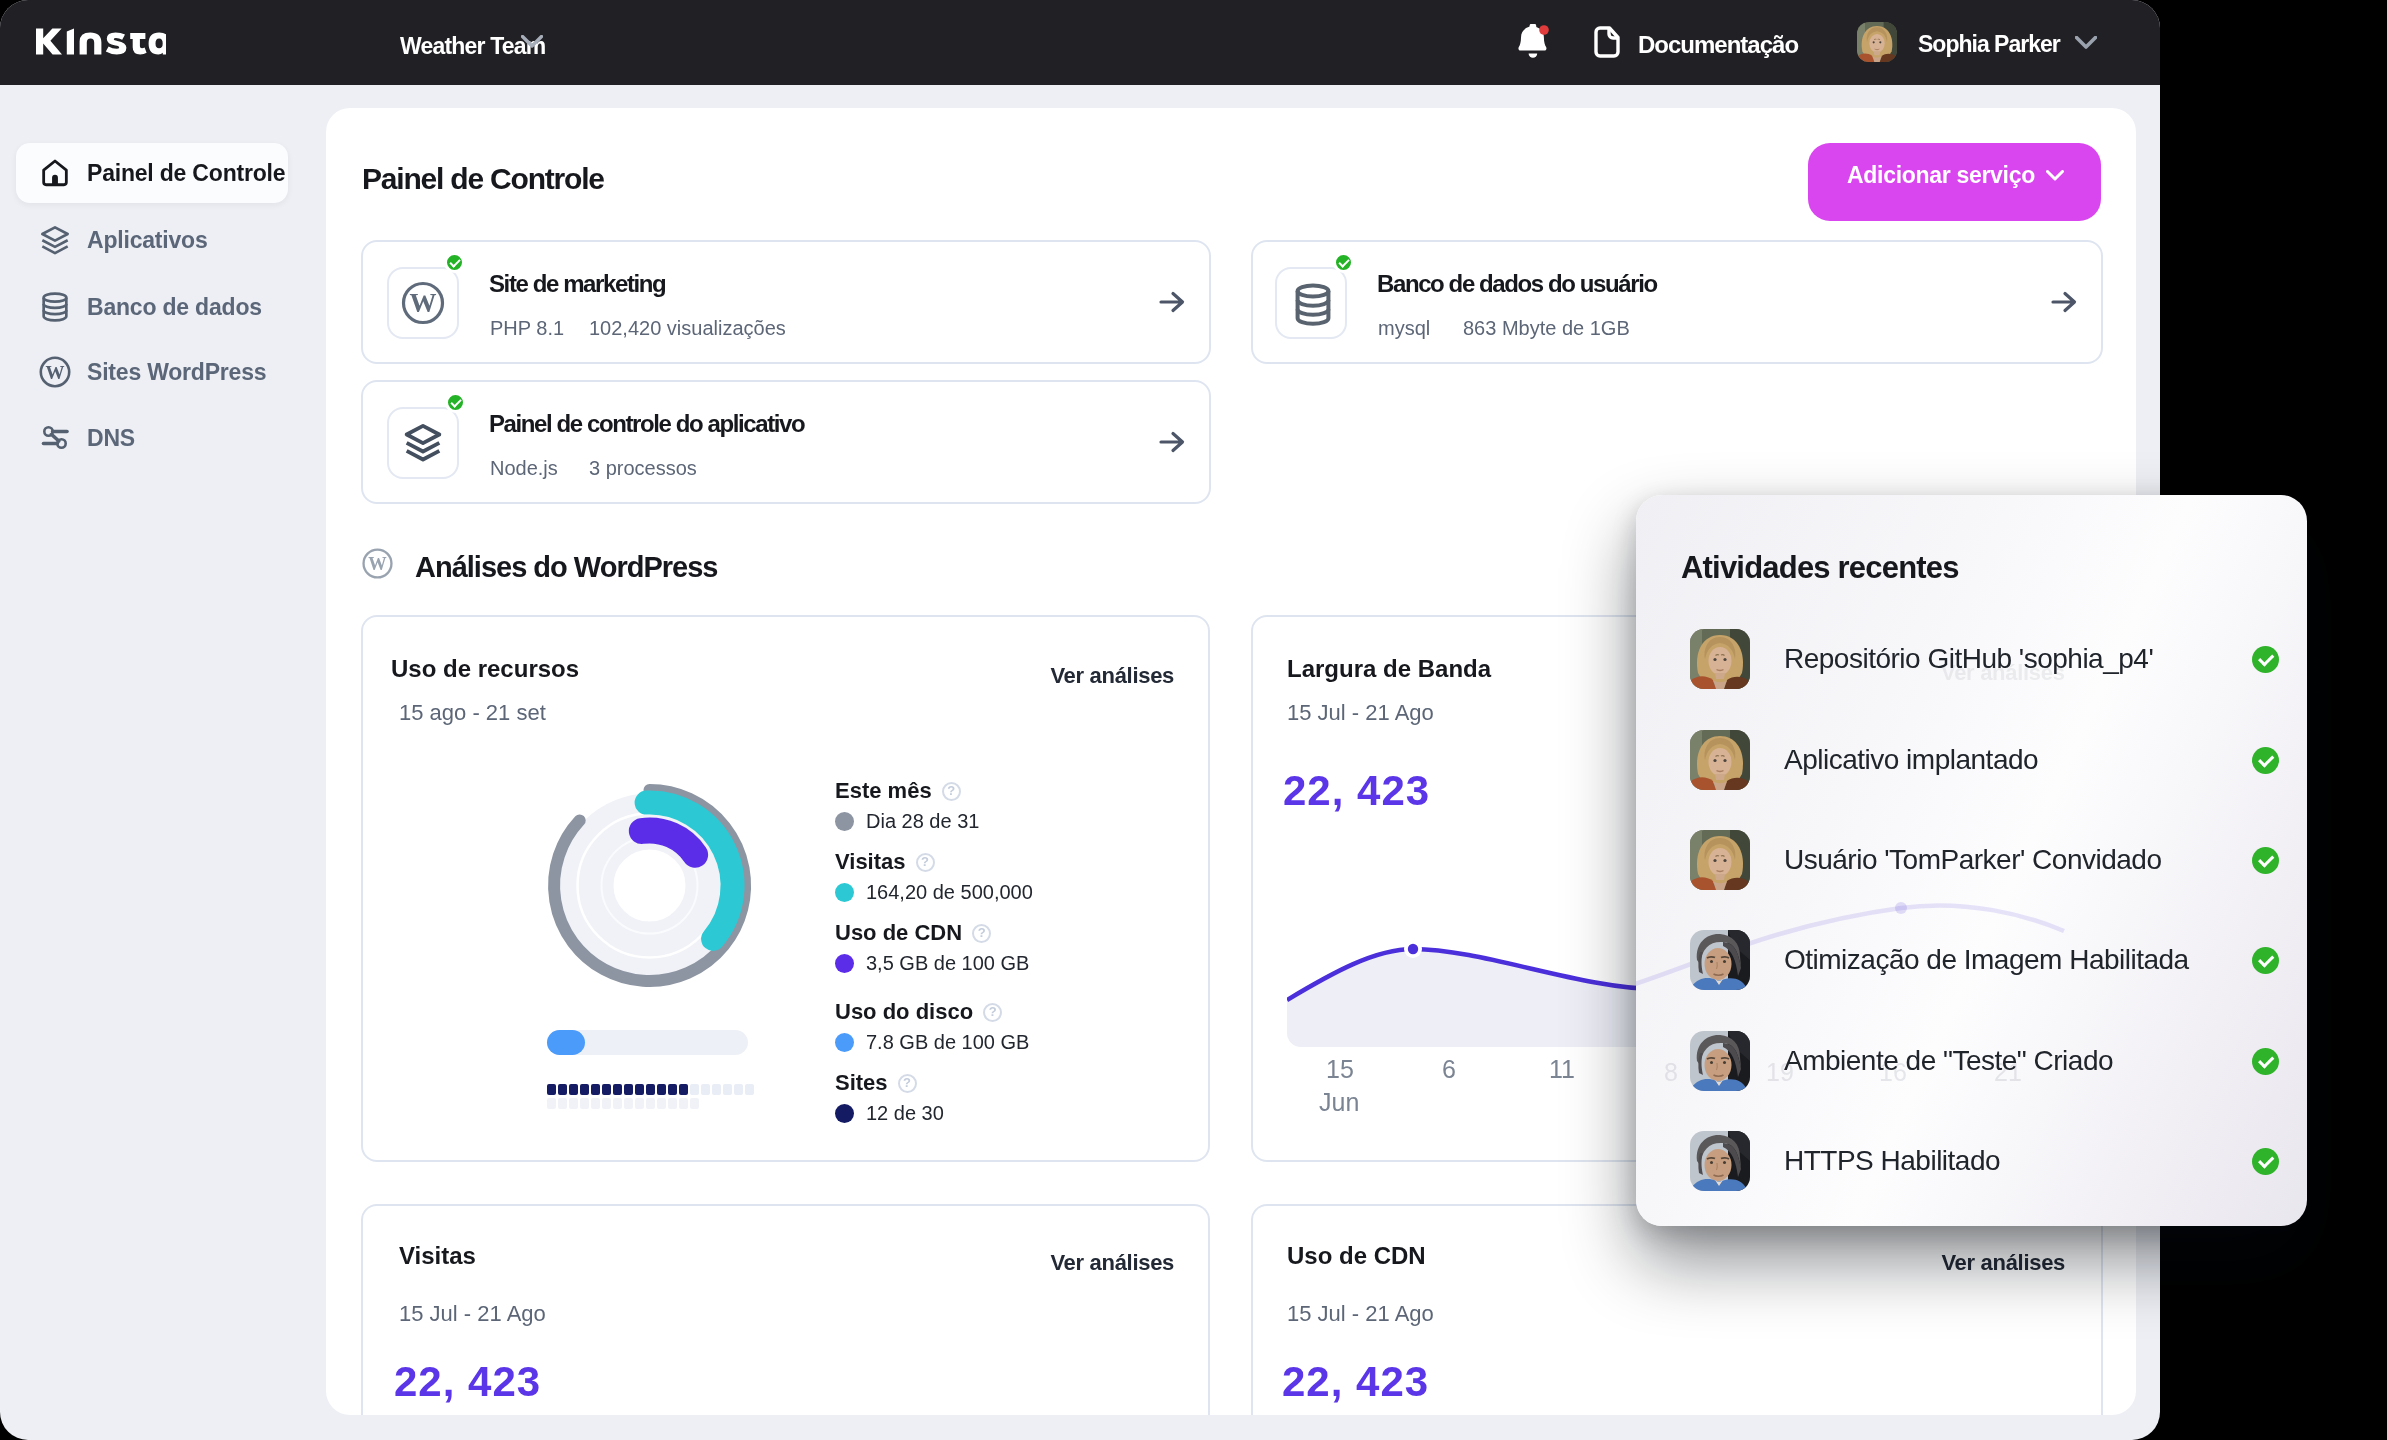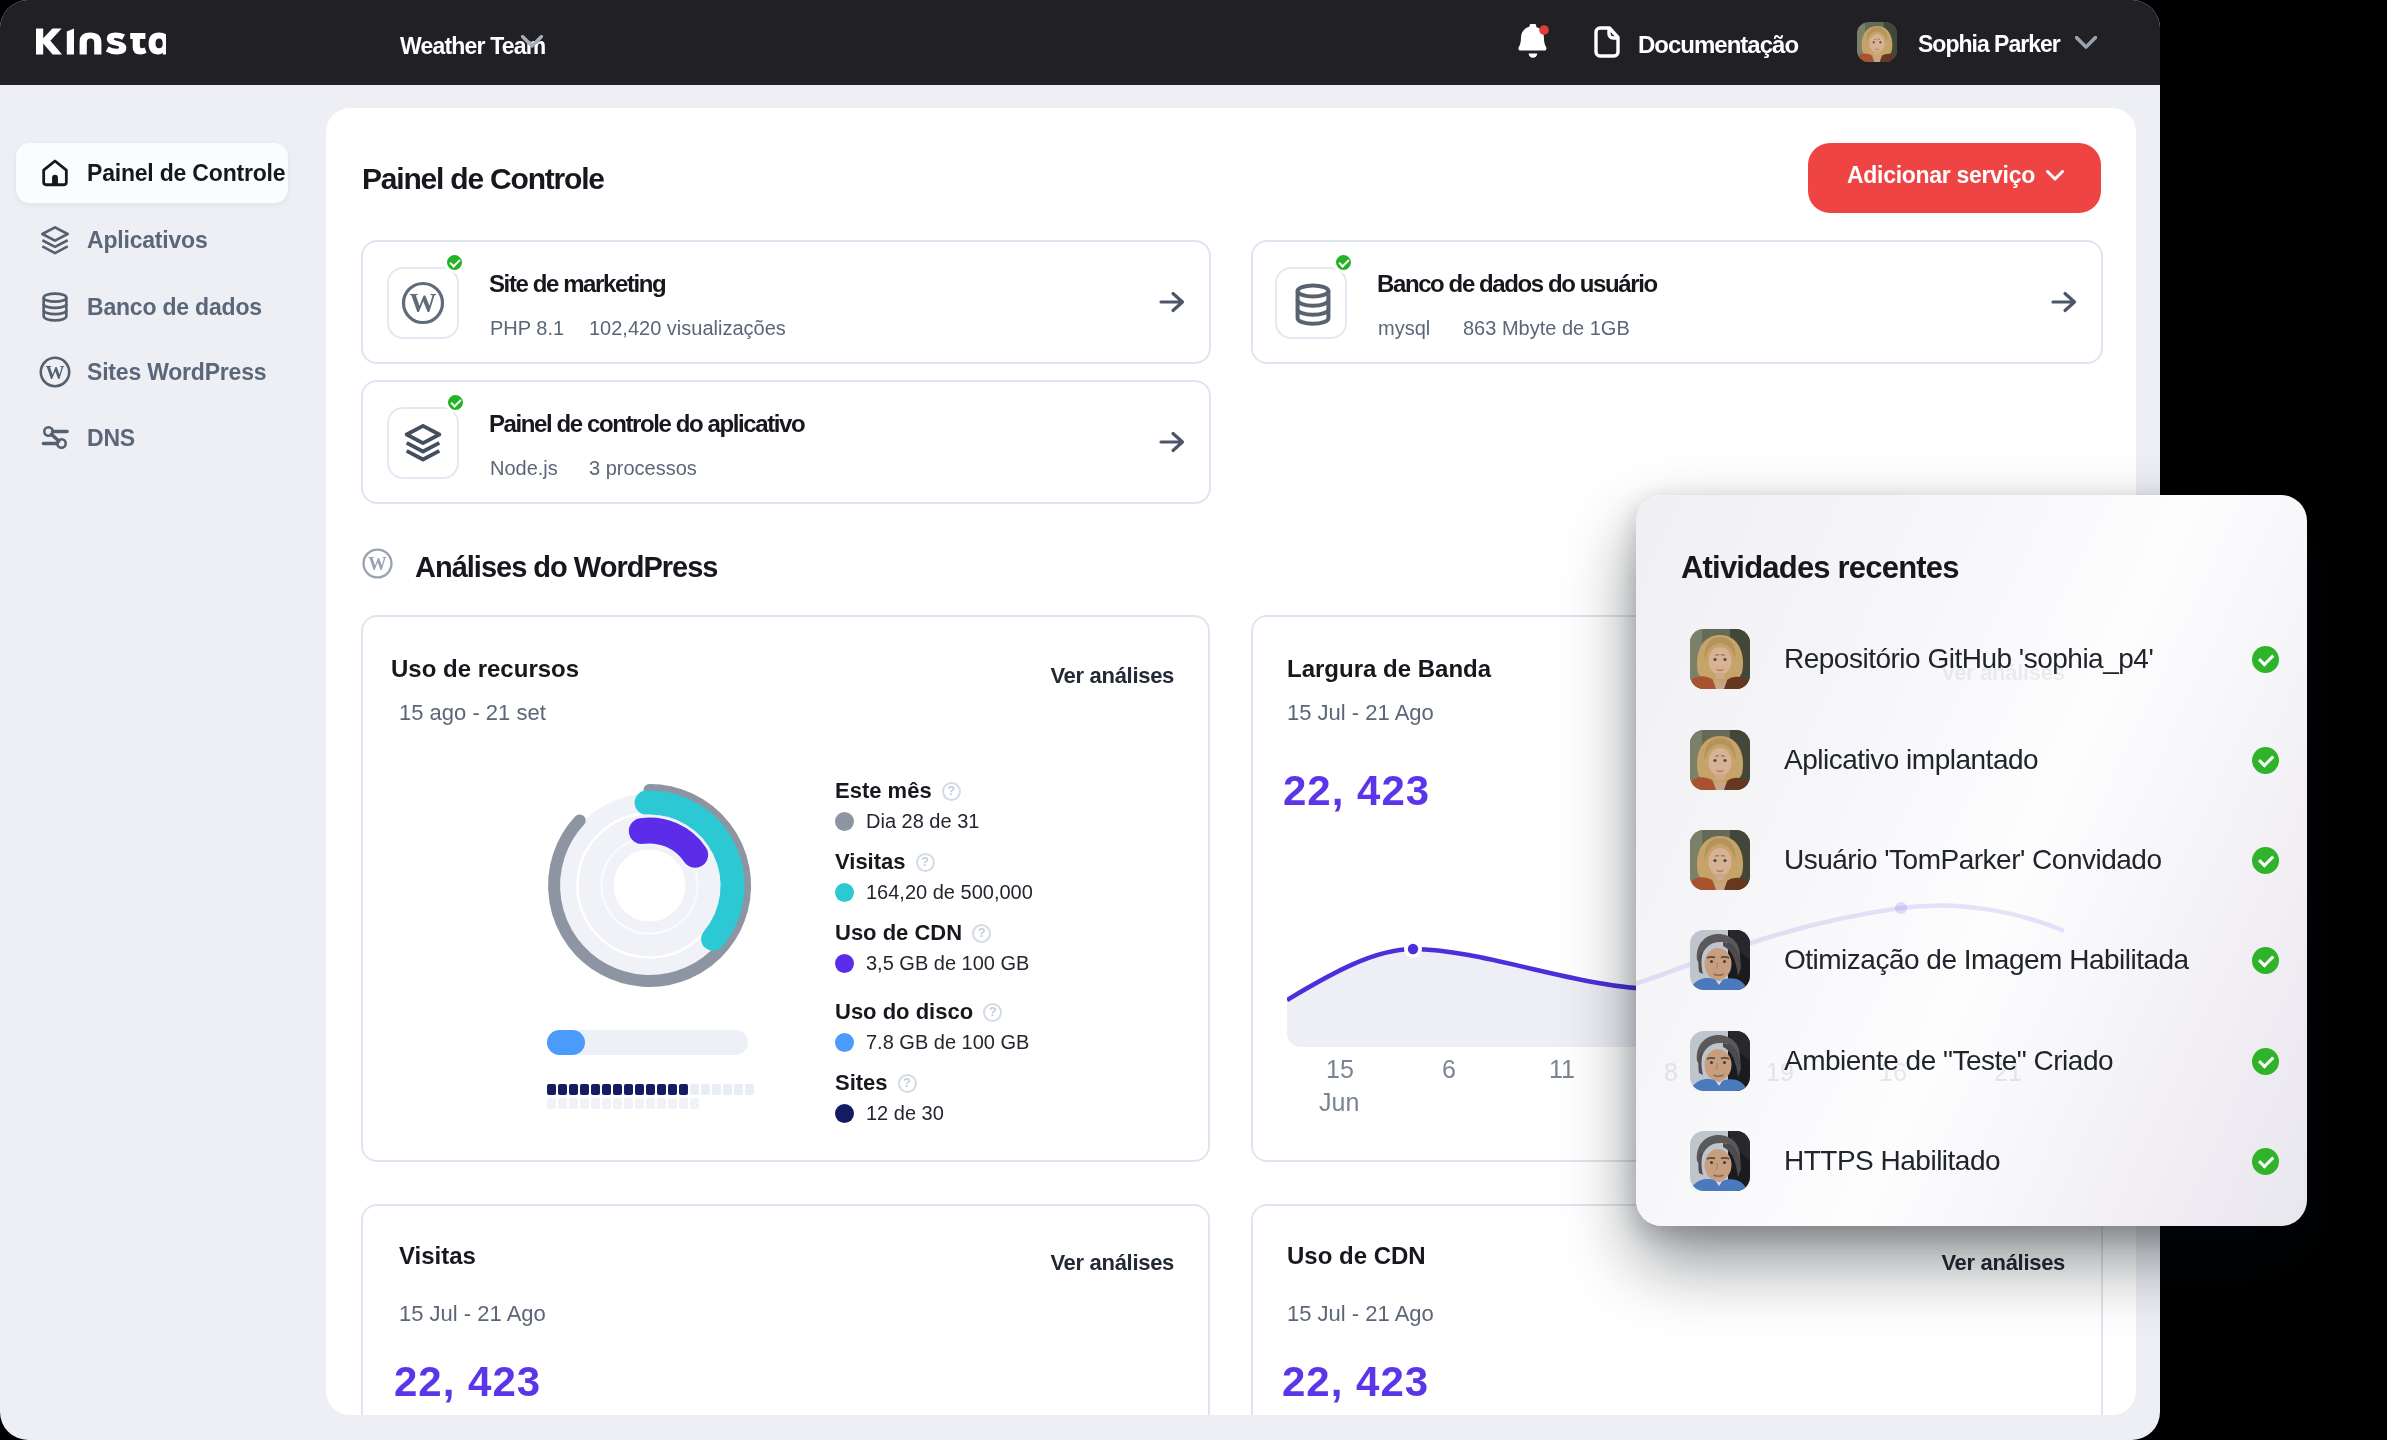--- a/index.html
+++ b/index.html
@@ -107,21 +107,21 @@
           <path d="M13.7 9.5 H28" stroke="#556070" stroke-width="3.6" stroke-linecap="round"></path>
           <path d="M12.6 12.5 L19.8 19" stroke="#556070" stroke-width="3.6" stroke-linecap="round"></path>
           <circle cx="22.5" cy="21.5" r="4.2" stroke="#556070" stroke-width="2.6"></circle>
           <path d="M18.3 21.5 H4.5" stroke="#556070" stroke-width="3.6" stroke-linecap="round"></path>
         </svg>
       <span>DNS</span>
       </div>
 
     <div class="main">
       <div class="abs ttl" style="left:36px; top:54px; font-size:30px; letter-spacing:-1.2px;">Painel de Controle</div>
-      <div class="abs" style="left:1482px; top:35px; width:293px; height:70px; background:#ef4444; border-radius:22px;">
+      <div class="abs" style="left:1482px; top:35px; width:293px; height:78px; background:#d946ef; border-radius:22px;">
         <span class="abs" style="left:39px; top:19px; font-size:23px; font-weight:700; color:#fff; letter-spacing:-0.3px;">Adicionar serviço</span>
         <svg class="abs" style="left:238px; top:27px;" width="18" height="11" viewBox="0 0 18 11" fill="none">
             <path d="M1.5 1.5 L9 9 L16.5 1.5" stroke="#fff" stroke-width="3" stroke-linecap="round" stroke-linejoin="round"></path>
           </svg>
       </div>
 
       <div class="card" style="left:35px; top:132px; width:850px; height:124px;">
         <div class="abs" style="left:24px; top:25px; width:72px; height:72px; border:2px solid #e3e8f2; border-radius:16px;">
           <svg class="abs" style="left:12px; top:12px;" width="44" height="44" viewBox="0 0 44 44">
               <circle cx="22" cy="22" r="19.5" fill="none" stroke="#5f6b7a" stroke-width="3.2"></circle>

